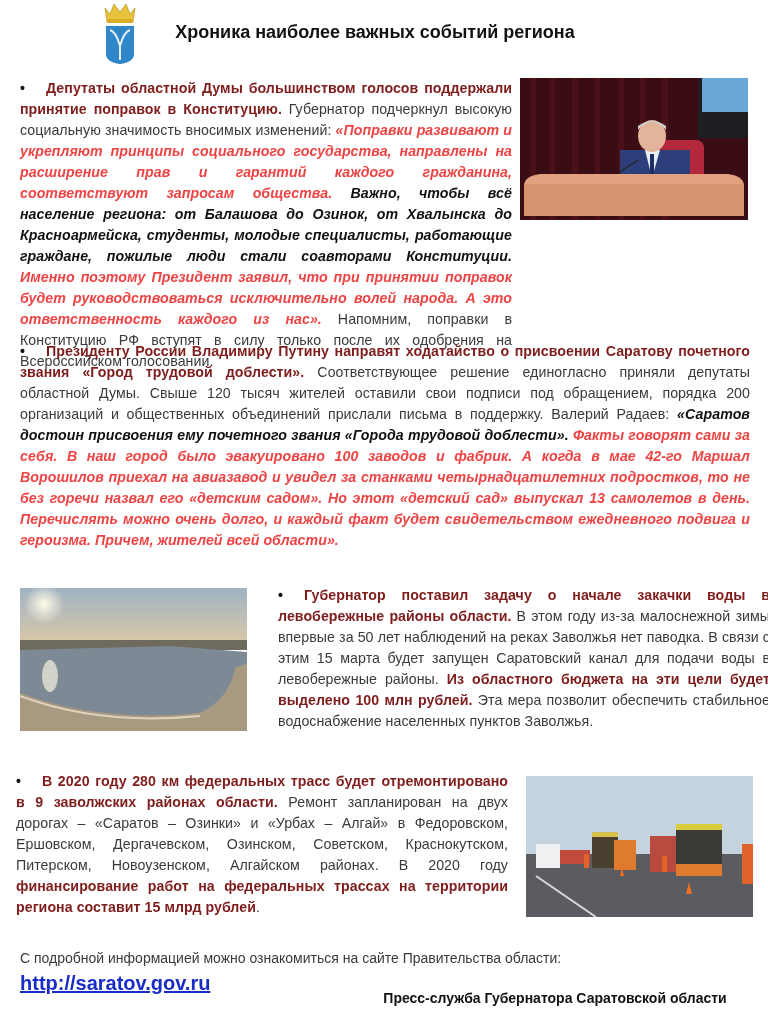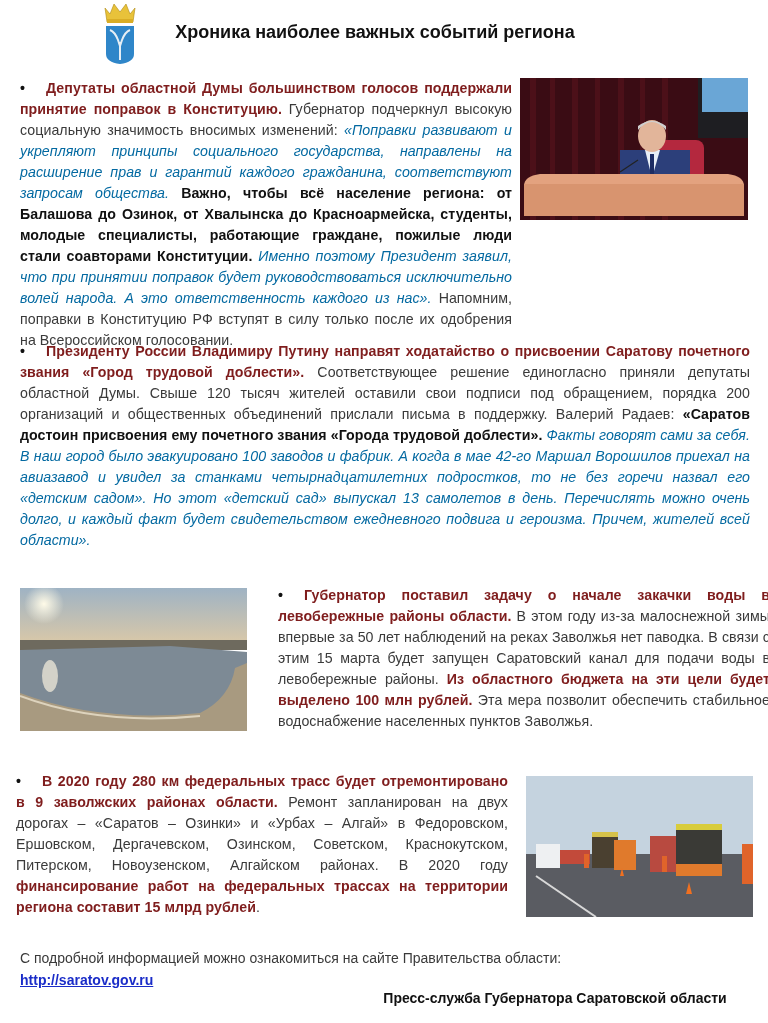--- a/index.html
+++ b/index.html
@@ -4,36 +4,36 @@
   <style>
     * { margin: 0; padding: 0; box-sizing: border-box; }
     html, body { width: 768px; height: 1023px; background: #ffffff; overflow: hidden; }
     body { font-family: "Liberation Sans", "DejaVu Sans", sans-serif; color: #2a2a2a; position: relative; }
 
     .emblem { position: absolute; left: 101px; top: 2px; width: 38px; height: 64px; }
     .header { position: absolute; left: 140px; top: 22px; width: 470px; text-align: center; font-weight: bold; font-size: 18px; line-height: 20px; color: #111; }
 
     .para { position: absolute; font-size: 14.2px; line-height: 21px; text-align: justify; color: #3a3a3a; letter-spacing: 0.05px; }
     .para b { color: #7f1d1d; }
-    .para i { color: #0369a1; }
-    .para .bi { font-weight: bold; color: #111; }
+    .para i { color: #ef4444; font-weight: bold; }
+    .para .bi { font-weight: bold; font-style: italic; color: #111; }
     .bullet { display: inline-block; width: 26px; font-weight: bold; color: #111; }
 
     .p1 { left: 20px; top: 78px; width: 492px; }
     .p2 { left: 20px; top: 341px; width: 730px; }
     .p3 { left: 258px; top: 585px; width: 492px; margin-left: 20px; }
     .p4 { left: 16px; top: 771px; width: 492px; }
 
     .photo { position: absolute; overflow: hidden; }
     .photo1 { left: 520px; top: 78px; width: 228px; height: 142px; }
     .photo2 { left: 20px; top: 588px; width: 227px; height: 143px; }
     .photo3 { left: 526px; top: 776px; width: 227px; height: 141px; }
 
     .footer-text { position: absolute; left: 20px; top: 950px; font-size: 14px; color: #3a3a3a; }
-    .footer-link { position: absolute; left: 20px; top: 972px; font-size: 14px; font-weight: bold; color: #1a2cc8; text-decoration: underline; }
+    .footer-link { position: absolute; left: 20px; top: 972px; font-size: 20px; font-weight: bold; color: #1a2cc8; text-decoration: underline; }
     .footer-sign { position: absolute; left: 360px; top: 990px; width: 390px; text-align: center; font-size: 14px; font-weight: bold; color: #111; }
   </style>
 </head>
 <body>
 
 <div class="emblem">
   <svg width="38" height="64" viewBox="0 0 38 64">
     <polygon points="4,6 9,12 13,2 19,10 25,2 29,12 34,6 32,20 6,20" fill="#e8c23a" stroke="#b08a10" stroke-width="0.6"></polygon>
     <rect x="6" y="17" width="26" height="4" fill="#d9ad25"></rect>
     <path d="M5,24 L33,24 L33,52 Q33,60 19,62 Q5,60 5,52 Z" fill="#2f86c9"></path>

